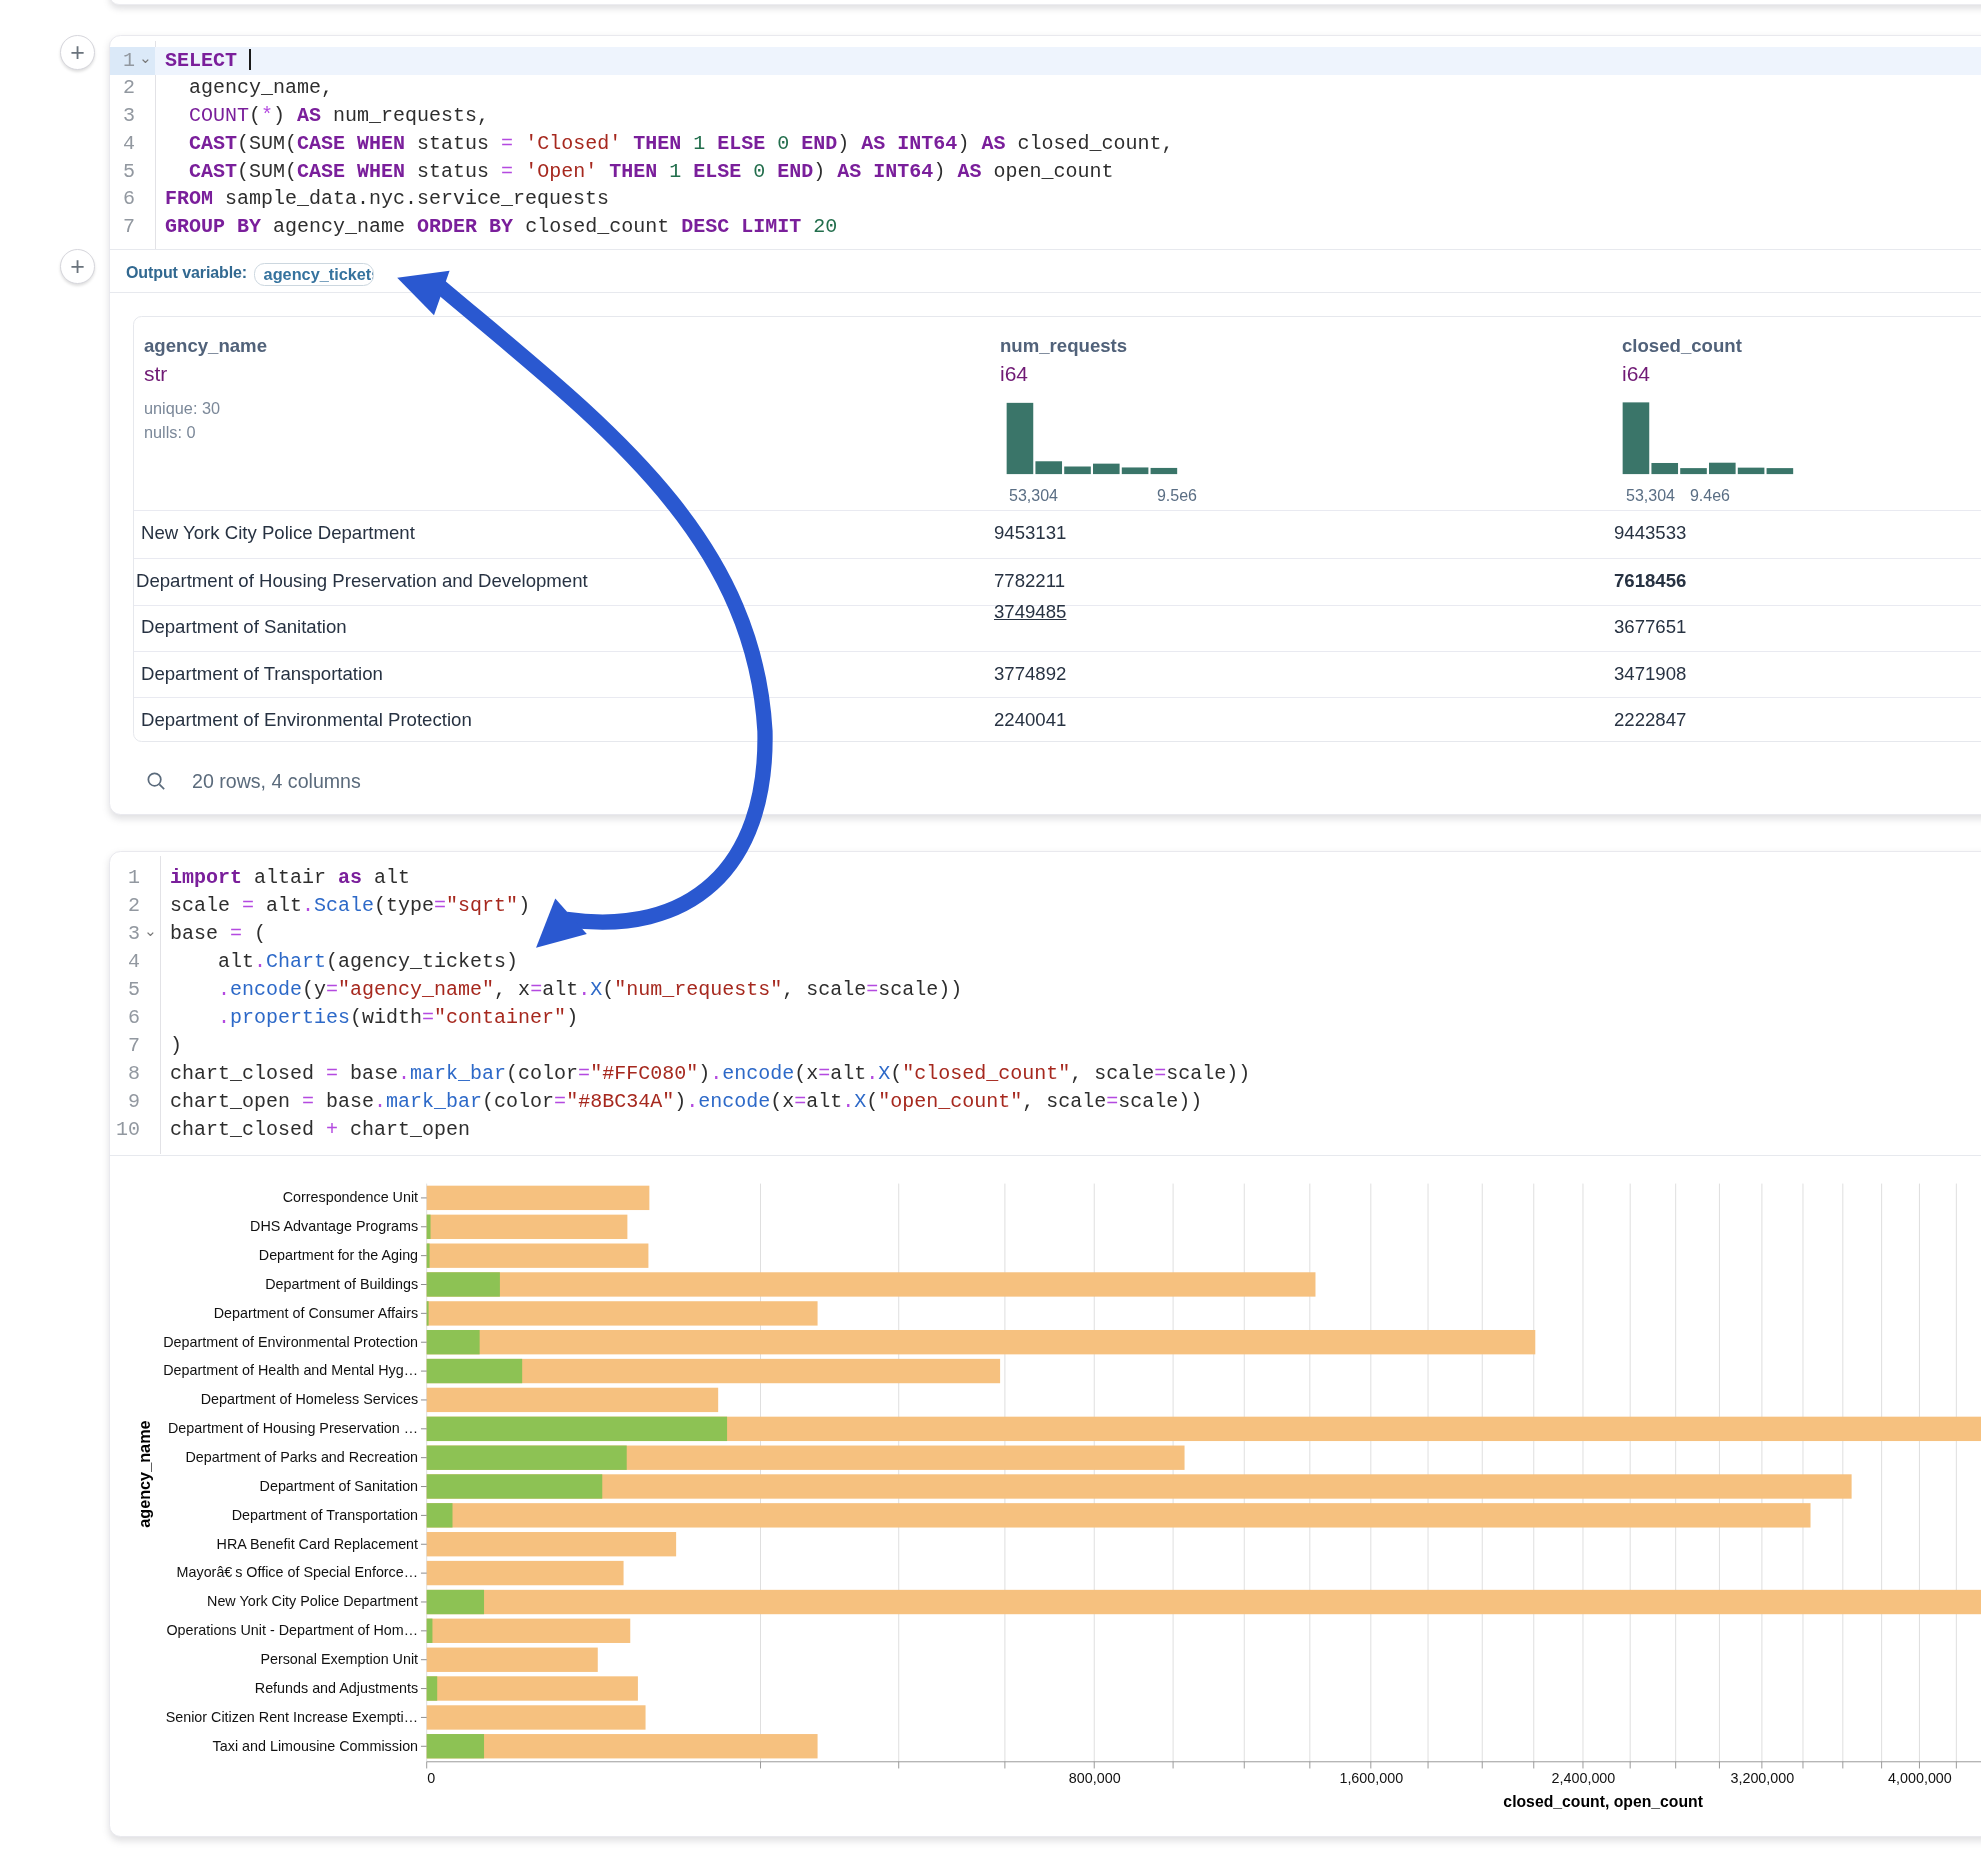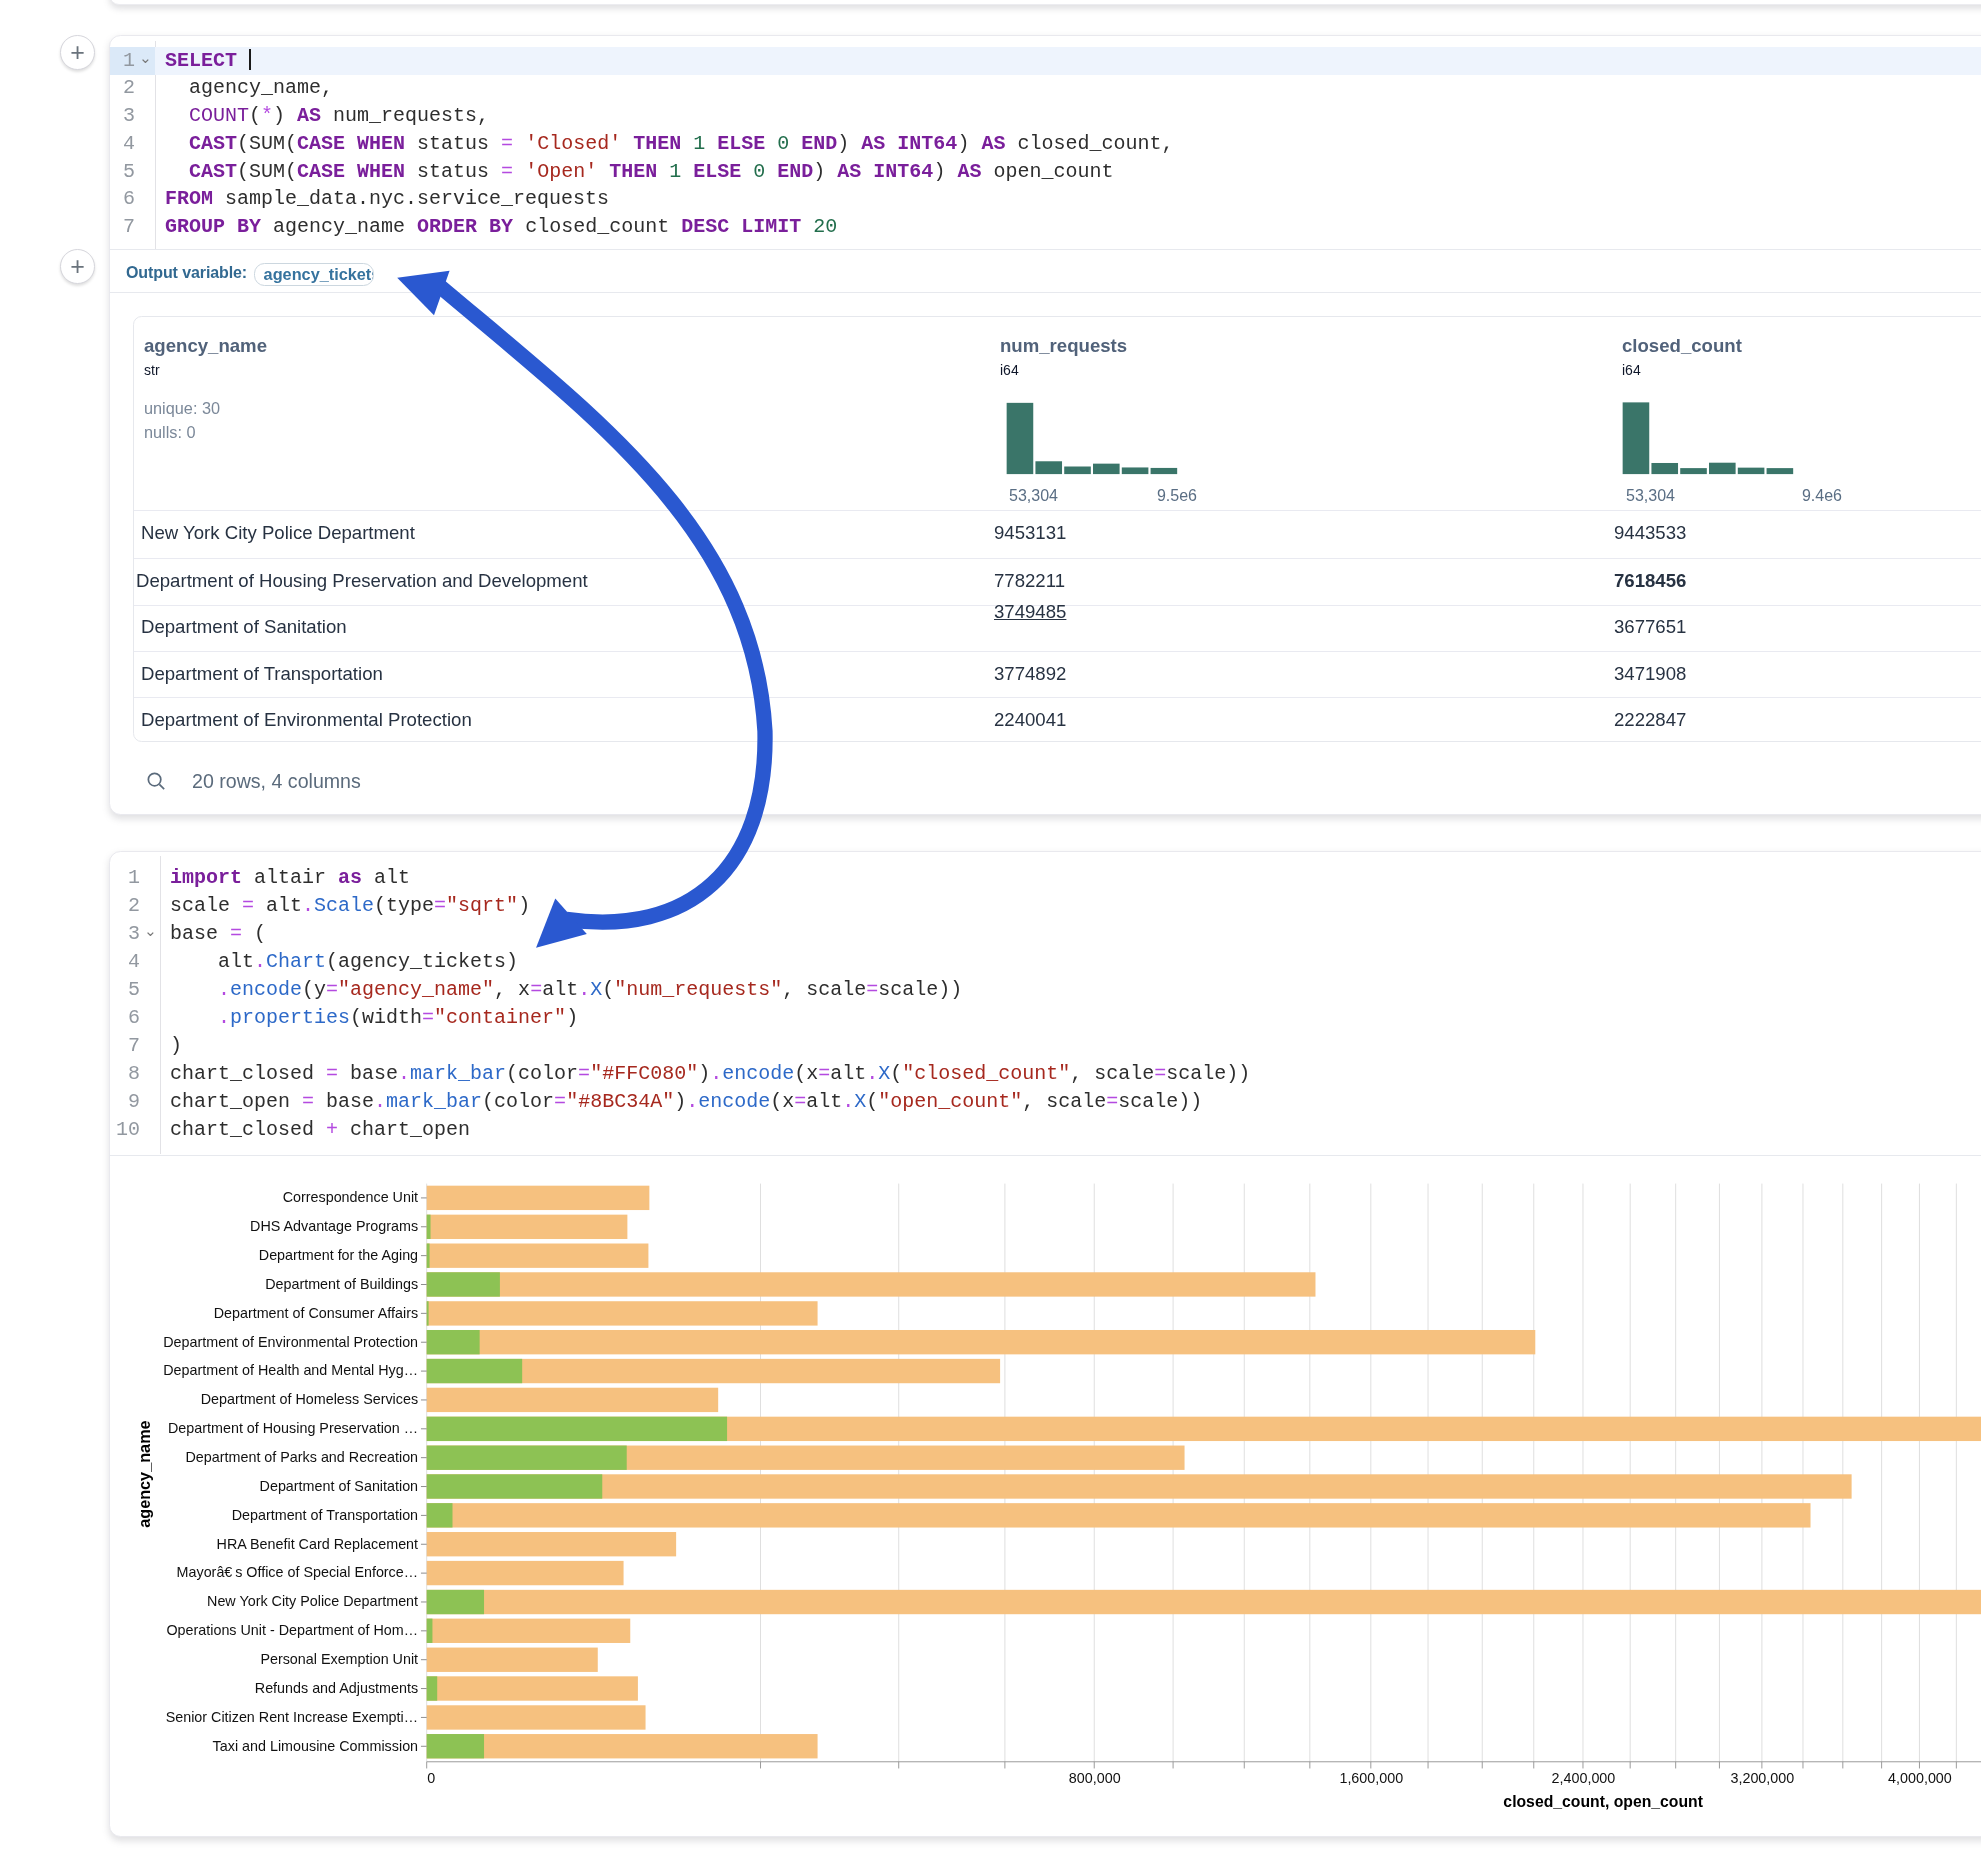--- a/index.html
+++ b/index.html
@@ -16,21 +16,21 @@
 .chev { position:absolute; top:-2.9px; color:#777; font:15.3px/28px "Liberation Sans",sans-serif; }
 .code { position:absolute; top:0; right:0; white-space:pre; color:#2e2e2e;
   font:20px/28px "Liberation Mono", monospace; }
 .cursor { display:inline-block; width:1.5px; height:21px; background:#1a1a1a; vertical-align:-3.8px; }
 .gutsep { position:absolute; width:1px; background:#e2e2e6; }
 .divider { position:absolute; left:109px; right:0; height:1px; background:#e7e9ee; }
 .sep { position:absolute; left:134px; right:0; height:1px; background:#e9eaf1; }
 .rowtx { position:absolute; font-size:18.6px; color:#273242; white-space:nowrap; }
 .histlab { position:absolute; font-size:16px; color:#5a6e84; white-space:nowrap; }
 .hdr { position:absolute; font-size:18.6px; font-weight:bold; color:#51627a; }
-.sub { position:absolute; font-size:14px; color:#0f172a; }
+.sub { position:absolute; font-size:21px; color:#701a75; }
 .meta { position:absolute; font-size:16.3px; color:#7b8899; }
 .plus { position:absolute; width:35px; height:35px; border-radius:50%; background:#fff;
   border:1px solid #d6d6dc; box-shadow:0 1.9px 2.9px rgba(0,0,0,0.13);
   color:#6a737c; text-align:center; font:300 25px/32.5px "Liberation Sans",sans-serif; }
 #arrow { position:absolute; left:0; top:0; pointer-events:none; z-index:50; }
 </style>
 </head>
 <body>
 
 <div style="position:absolute;left:109px;right:-29px;top:-15.3px;height:20px;background:#fff;
@@ -98,21 +98,21 @@
 <div class="histlab" style="left:1137px;top:487px;width:80px;text-align:center;">9.5e6</div>
 <svg style="position:absolute;left:1622px;top:400px;" width="178" height="76" viewBox="0 0 186 80">
     <rect x="0.0" y="2.5" width="28.0" height="75.5" fill="#3a7569"></rect>
     <rect x="30.3" y="66.3" width="28.0" height="11.7" fill="#3a7569"></rect>
     <rect x="60.6" y="71.7" width="28.0" height="6.3" fill="#3a7569"></rect>
     <rect x="90.9" y="66.0" width="28.0" height="12.0" fill="#3a7569"></rect>
     <rect x="121.2" y="71.2" width="28.0" height="6.8" fill="#3a7569"></rect>
     <rect x="151.5" y="71.7" width="28.0" height="6.3" fill="#3a7569"></rect>
   </svg>
 <div class="histlab" style="left:1626px;top:487px;">53,304</div>
-<div class="histlab" style="left:1782px;top:487px;width:80px;text-align:center;">9.4e6</div>
+<div class="histlab" style="left:1650px;top:487px;width:80px;text-align:right;">9.4e6</div>
 <div class="sep" style="top:510px;"></div>
 <div class="rowtx" style="left:141px;top:522px;">New York City Police Department</div>
 <div class="rowtx" style="left:994px;top:522px;">9453131</div>
 <div class="rowtx" style="left:1614px;top:522px;">9443533</div>
 <div class="sep" style="top:558px;"></div>
 <div class="rowtx" style="left:136px;top:570px;">Department of Housing Preservation and Development</div>
 <div class="rowtx" style="left:994px;top:570px;">7782211</div>
 <div class="rowtx" style="left:1614px;top:570px;font-weight:bold;">7618456</div>
 <div class="sep" style="top:605px;"></div>
 <div class="rowtx" style="left:141px;top:616px;">Department of Sanitation</div>

